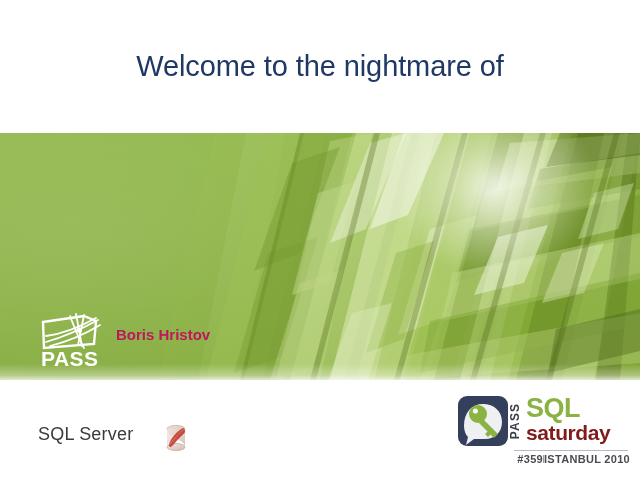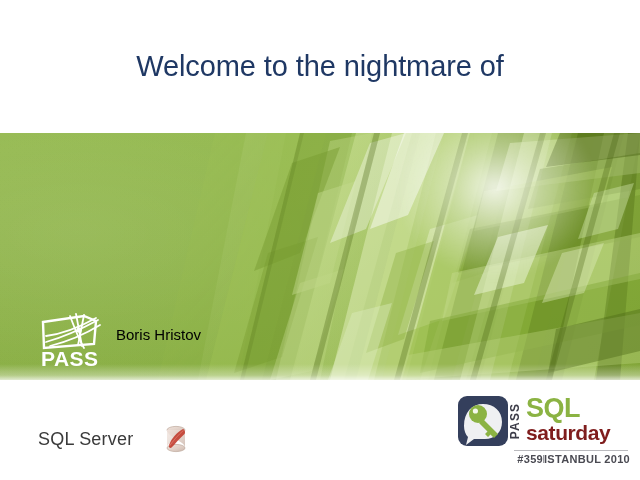--- a/index.html
+++ b/index.html
@@ -114,44 +114,43 @@
     align-items: center;
     gap: 14px;
   }
   .pass-logo {
     width: 62px;
     height: 56px;
     position: relative;
   }
   .pass-logo svg { display: block; }
   .presenter-name {
-    color: #000000;
+    color: #be185d;
     font-size: 15px;
-    font-weight: 400;
+    font-weight: 700;
     margin-bottom: 12px;
     white-space: nowrap;
   }
 
   
   .footer {
     position: absolute;
     left: 0;
     top: 380px;
     width: 640px;
     height: 100px;
     background: #ffffff;
   }
 
   
   .oncu-logo {
     position: absolute;
     left: 38px;
     top: 44px;
     display: flex;
-    align-items: center;
     height: 30px;
     gap: 28px;
   }
   .oncu-text {
     color: #3a3a3a;
     font-size: 18px;
     font-weight: 400;
     letter-spacing: 0.2px;
     white-space: nowrap;
   }

